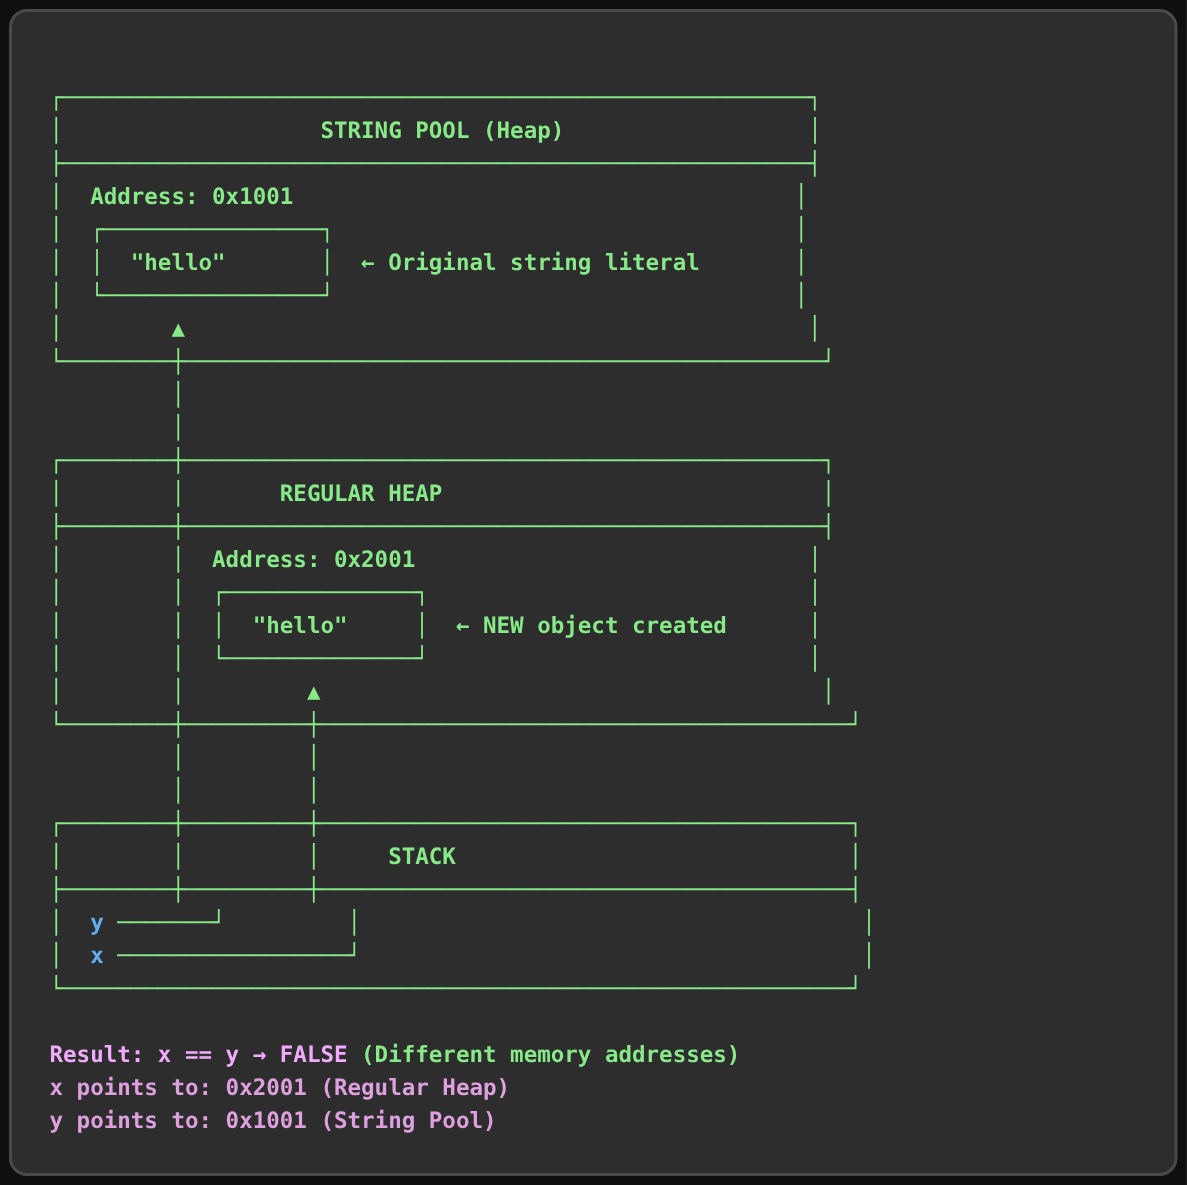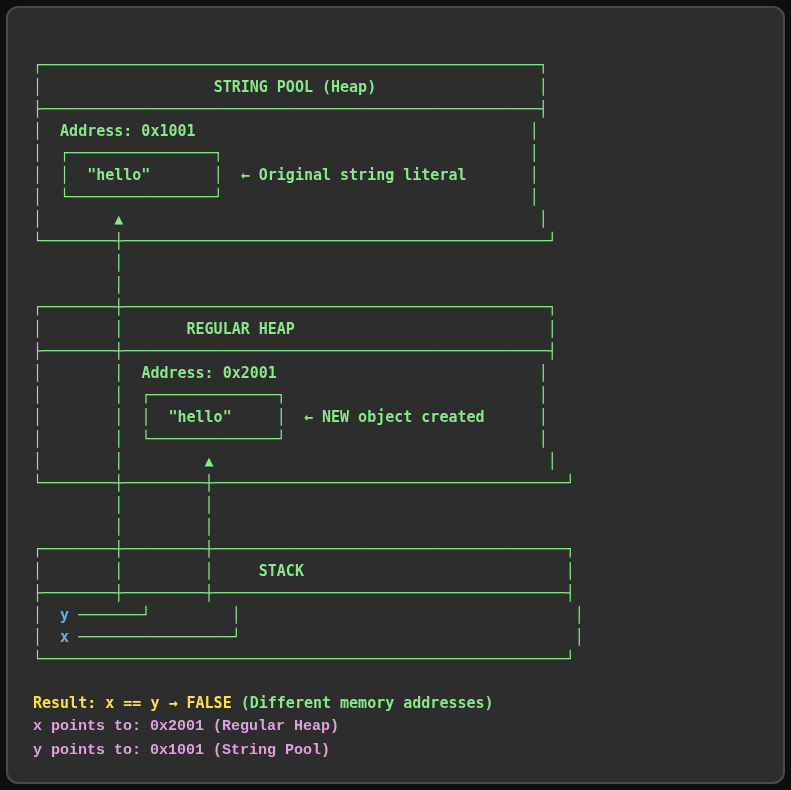--- a/index.html
+++ b/index.html
@@ -22,21 +22,21 @@
     margin:0;
     padding:46px 0 0 25px;
     font-family:"DejaVu Sans Mono", monospace;
     font-size:15px;
     line-height:22px;
     font-weight:700;
     color:#87e987;
     white-space:pre;
   }
   pre.diagram .b { color:#61afef; }
-  pre.diagram .r { color:#fde047;margin-top:44px; }
-  pre.diagram .p { color:#dea0de;font-family:Liberation Mono, monospace; }
+  pre.diagram .r { color:#f0abfc;margin-top:44px; }
+  pre.diagram .p { color:#dea0de; }
 </style>
 </head>
 <body>
 
 <div class="panel">
   <pre class="diagram"><div><span>┌</span><span>───────────────────────────────────────────────────────</span><span>┐</span></div><div><span>│</span><span>                   </span><span>STRING POOL (Heap)</span><span>                  </span><span>│</span></div><div><span>├</span><span>───────────────────────────────────────────────────────</span><span>┤</span></div><div><span>│</span><span>  </span><span>Address: 0x1001</span><span>                                     </span><span>│</span></div><div><span>│</span><span>  </span><span>┌</span><span>────────────────</span><span>┐</span><span>                                  </span><span>│</span></div><div><span>│</span><span>  </span><span>│</span><span>  </span><span>"hello"</span><span>       </span><span>│</span><span>  </span><span>←</span><span> Original string literal</span><span>       </span><span>│</span></div><div><span>│</span><span>  </span><span>└</span><span>────────────────</span><span>┘</span><span>                                  </span><span>│</span></div><div><span>│</span><span>        </span><span>▲</span><span>                                              </span><span>│</span></div><div><span>└</span><span>────────</span><span>┼</span><span>───────────────────────────────────────────────</span><span>┘</span></div><div><span>         </span><span>│</span></div><div><span>         </span><span>│</span></div><div><span>┌</span><span>────────</span><span>┼</span><span>───────────────────────────────────────────────</span><span>┐</span></div><div><span>│</span><span>        </span><span>│</span><span>       </span><span>REGULAR HEAP</span><span>                            </span><span>│</span></div><div><span>├</span><span>────────</span><span>┼</span><span>───────────────────────────────────────────────</span><span>┤</span></div><div><span>│</span><span>        </span><span>│</span><span>  </span><span>Address: 0x2001</span><span>                             </span><span>│</span></div><div><span>│</span><span>        </span><span>│</span><span>  </span><span>┌</span><span>──────────────</span><span>┐</span><span>                            </span><span>│</span></div><div><span>│</span><span>        </span><span>│</span><span>  </span><span>│</span><span>  </span><span>"hello"</span><span>     </span><span>│</span><span>  </span><span>←</span><span> NEW object created</span><span>      </span><span>│</span></div><div><span>│</span><span>        </span><span>│</span><span>  </span><span>└</span><span>──────────────</span><span>┘</span><span>                            </span><span>│</span></div><div><span>│</span><span>        </span><span>│</span><span>         </span><span>▲</span><span>                                     </span><span>│</span></div><div><span>└</span><span>────────</span><span>┼</span><span>─────────</span><span>┼</span><span>───────────────────────────────────────</span><span>┘</span></div><div><span>         </span><span>│</span><span>         </span><span>│</span></div><div><span>         </span><span>│</span><span>         </span><span>│</span></div><div><span>┌</span><span>────────</span><span>┼</span><span>─────────</span><span>┼</span><span>───────────────────────────────────────</span><span>┐</span></div><div><span>│</span><span>        </span><span>│</span><span>         </span><span>│</span><span>     </span><span>STACK</span><span>                             </span><span>│</span></div><div><span>├</span><span>────────</span><span>┼</span><span>─────────</span><span>┼</span><span>───────────────────────────────────────</span><span>┤</span></div><div><span>│</span><span>  </span><span class="b">y</span><span> </span><span>───────</span><span>┘</span><span>         </span><span>│</span><span>                                     </span><span>│</span></div><div><span>│</span><span>  </span><span class="b">x</span><span> </span><span>─────────────────</span><span>┘</span><span>                                     </span><span>│</span></div><div><span>└</span><span>──────────────────────────────────────────────────────────</span><span>┘</span></div><div><span> </span></div><div><span class="r">Result:</span><span class="r"> x == y </span><span class="r">→</span><span class="r"> FALSE</span><span> (Different memory addresses)</span></div><div><span class="p">x points to: 0x2001 (Regular Heap)</span></div><div><span class="p">y points to: 0x1001 (String Pool)</span></div></pre>
 </div>
 
 </body></html>

